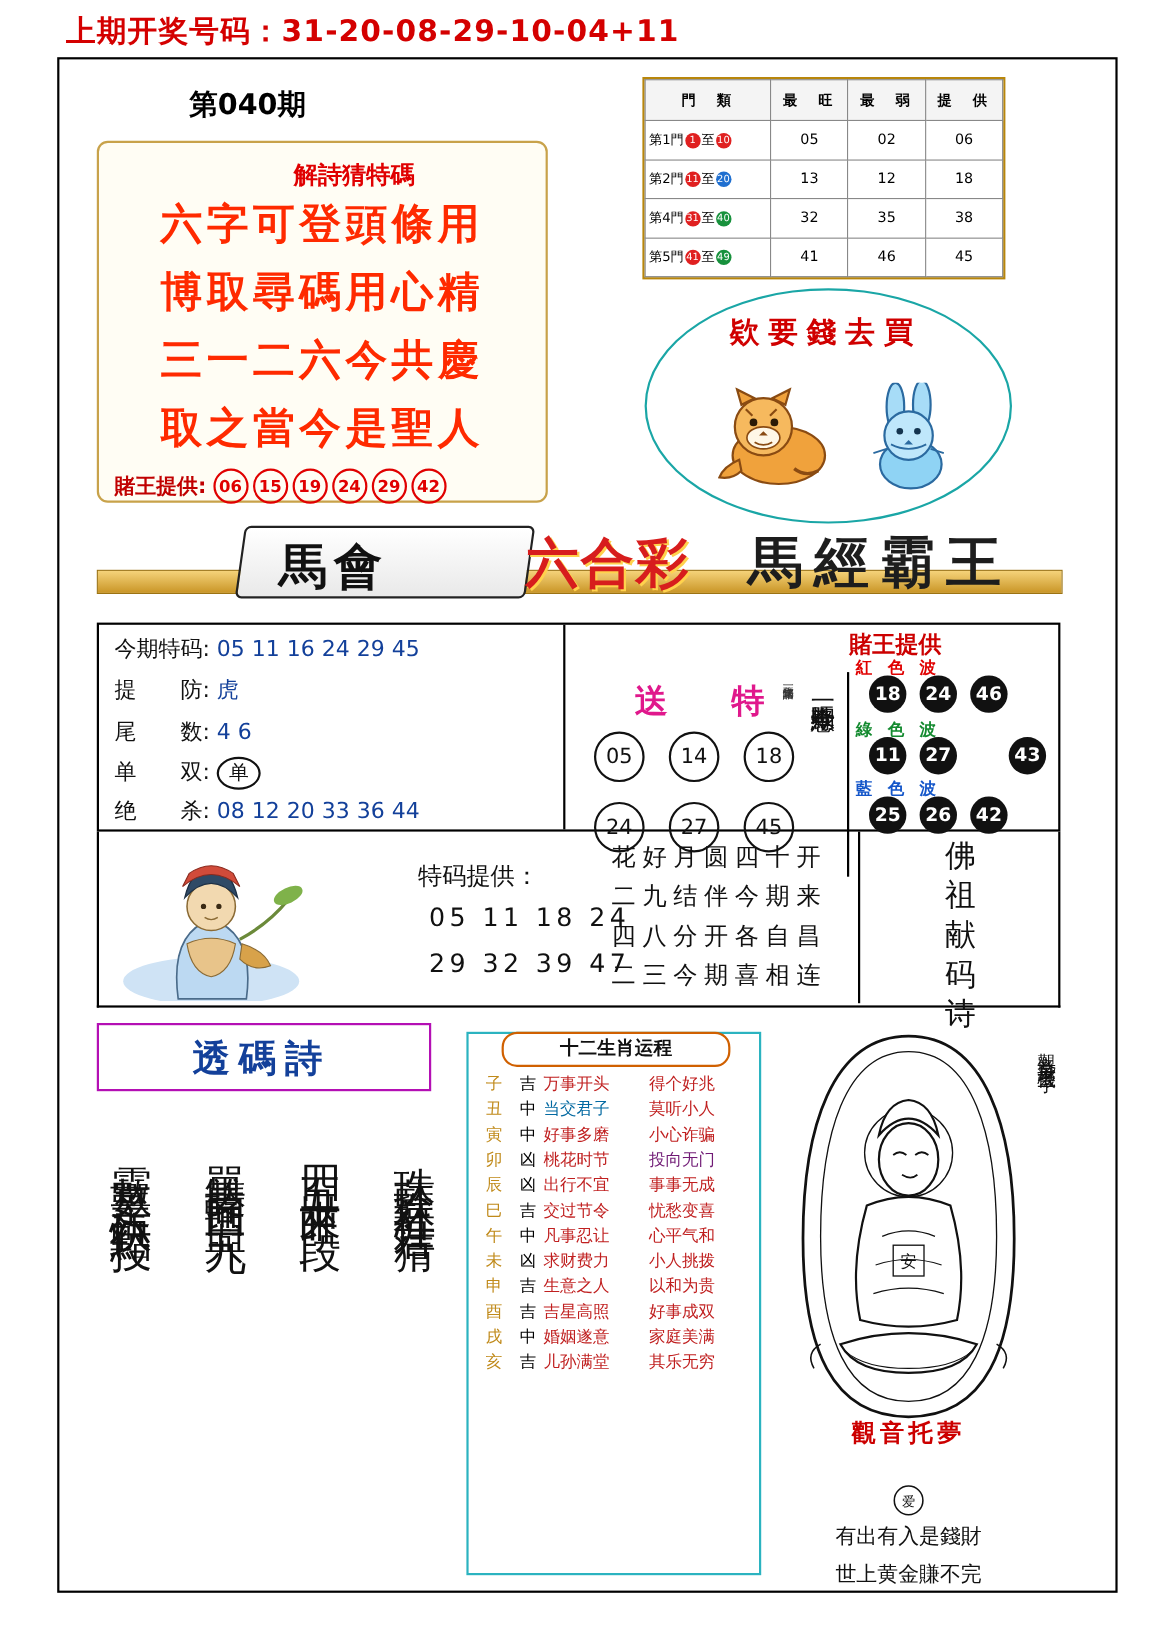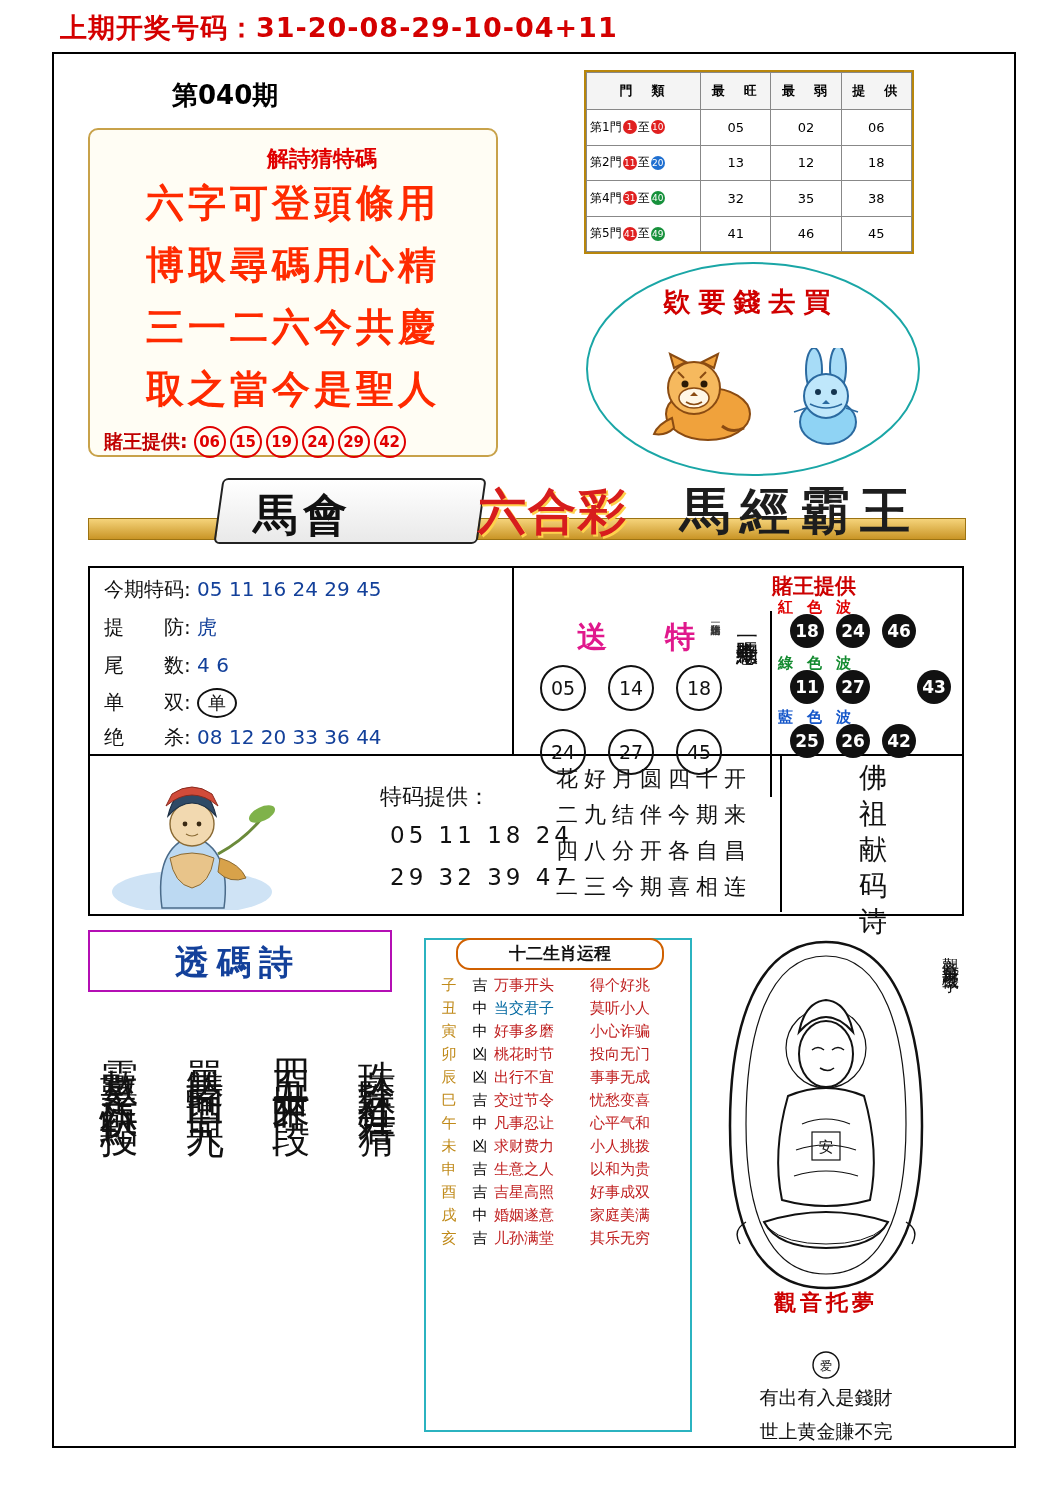--- a/index.html
+++ b/index.html
@@ -317,21 +317,21 @@
       <tr>
             <td class="zsign">寅</td>
             <td class="zluck">中</td>
             <td class="za" style="color:#c02020">好事多磨</td>
             <td class="zb" style="color:#c02020">小心诈骗</td>
           </tr>
       <tr>
             <td class="zsign">卯</td>
             <td class="zluck">凶</td>
             <td class="za" style="color:#c02020">桃花时节</td>
-            <td class="zb" style="color:#b91c1c">投向无门</td>
+            <td class="zb" style="color:#701a75">投向无门</td>
           </tr>
       <tr>
             <td class="zsign">辰</td>
             <td class="zluck">凶</td>
             <td class="za" style="color:#c02020">出行不宜</td>
             <td class="zb" style="color:#c02020">事事无成</td>
           </tr>
       <tr>
             <td class="zsign">巳</td>
             <td class="zluck">吉</td>

